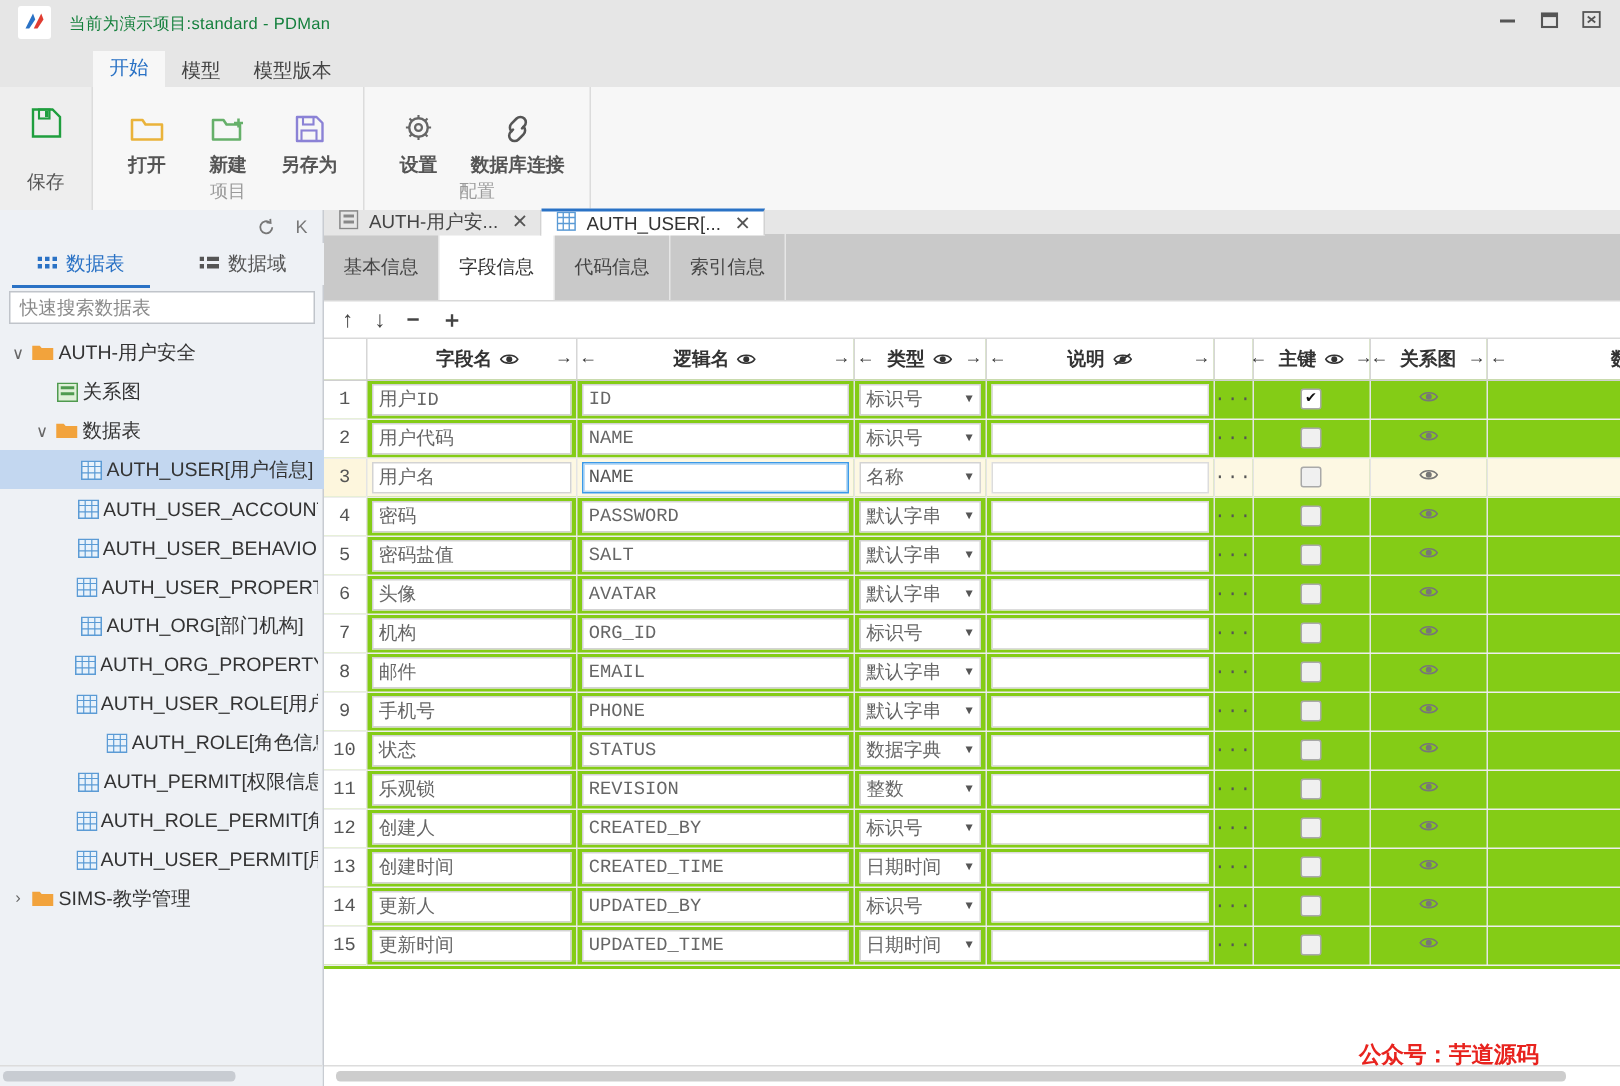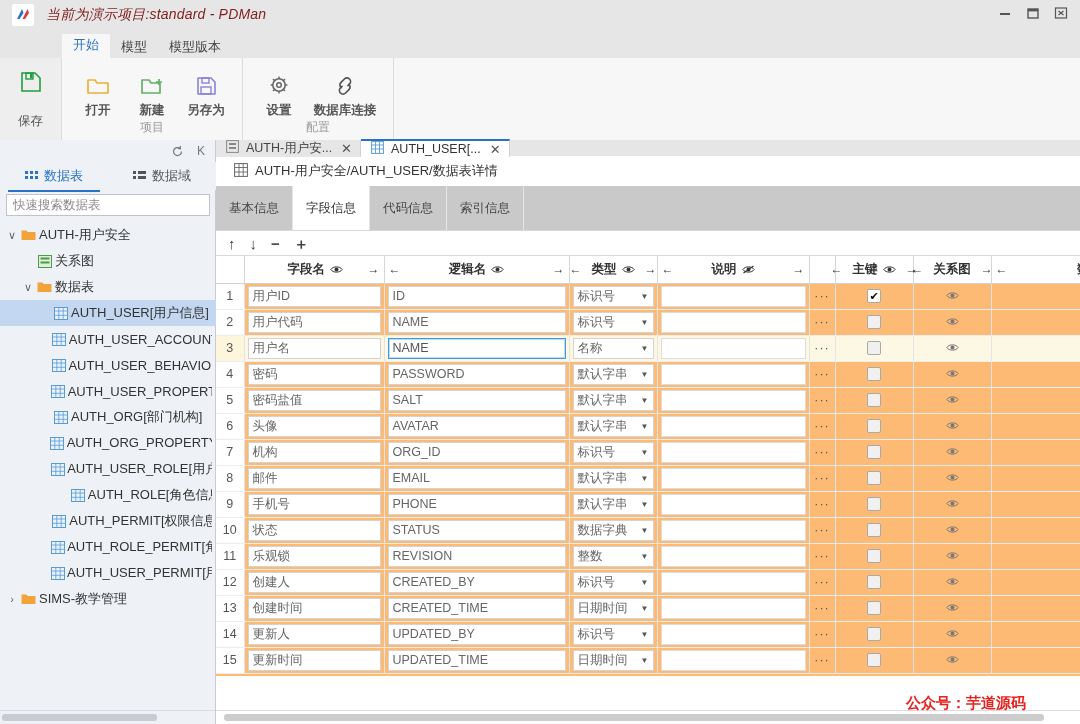--- a/index.html
+++ b/index.html
@@ -17,21 +17,21 @@
   .titlebar {
     position: absolute; left: 0; top: 0; width: 1080px; height: 30px;
     background: #e6e6e6;
     display: flex; align-items: center;
   }
   .app-logo {
     width: 22px; height: 22px; margin-left: 12px; margin-right: 12px;
     display: flex; align-items: center; justify-content: center;
     background: #ffffff; border-radius: 2px;
   }
-  .title-text { font-size: 14px; color: #7f1d1d; letter-spacing: .2px; font-style: italic; }
+  .title-text { font-size: 11px; color: #15803d; letter-spacing: .2px; }
   .win-btns { position: absolute; right: 10px; top: 4px; display: flex; gap: 10px; align-items: center; }
   .win-btn { width: 18px; height: 18px; display: flex; align-items: center; justify-content: center; cursor: default; }
   .win-btn svg { display: block; }
 
   .logout-btn {
     position: absolute; right: 10px; top: 32px; width: 22px; height: 22px;
     display: flex; align-items: center; justify-content: center;
   }
 
   
@@ -139,21 +139,21 @@
   .subtab.active { background: #ffffff; color: #333; }
   .subtabs-fill { flex: 1; background: #c9c9c9; }
 
   .tbar {
     height: 26px; display: flex; align-items: center; gap: 14px; padding-left: 12px;
     background: #fff; border-bottom: 1px solid #d9d9d9; border-top: 1px solid #d9d9d9;
   }
   .tbar .tb { font-size: 15px; color: #444; font-weight: bold; cursor: default; line-height: 1; }
 
   
-  .grid-wrap { position: relative; height: 420px; overflow: hidden; background: #fdba74; }
+  .grid-wrap { position: relative; height: 420px; overflow: hidden; background: #84cc16; font-family: Liberation Mono, monospace; }
   table.grid { border-collapse: collapse; table-layout: fixed; width: 1020px; }
   table.grid th {
     height: 27px; background: #ffffff; border-right: 1px solid #d6d6d6; border-bottom: 1px solid #d0d0d0;
     font-size: 12.5px; font-weight: bold; color: #333; padding: 0 4px; white-space: nowrap;
   }
   table.grid th.hidx { border-right: 1px solid #d6d6d6; }
   .hcell { display: flex; align-items: center; justify-content: center; gap: 5px; width: 100%; }
   .hcell .arr { color: #333; font-size: 12px; font-weight: bold; }
   .hcell .spacer { flex: 1; }
   .eye { display: inline-flex; align-items: center; }
@@ -534,29 +534,20 @@
           <svg width="13" height="13" viewBox="0 0 13 13">
               <rect x="0.6" y="0.6" width="11.8" height="11.8" fill="none" stroke="#5b9bd5" stroke-width="1"></rect>
               <path d="M0.6 4 H12.4 M0.6 8 H12.4 M4.5 0.6 V12.4 M8.5 0.6 V12.4" stroke="#5b9bd5" stroke-width="0.9"></path>
             </svg>
         </span>
         <span class="tname">AUTH_USER[...</span>
         <span class="tclose">✕</span>
       </div>
     </div>
 
-    <div class="breadcrumb">
-      <span>
-        <svg width="14" height="14" viewBox="0 0 14 14">
-            <rect x="0.6" y="0.6" width="12.8" height="12.8" fill="none" stroke="#666" stroke-width="1"></rect>
-            <path d="M0.6 4.5 H13.4 M0.6 9 H13.4 M5 0.6 V13.4 M9.2 0.6 V13.4" stroke="#666" stroke-width="0.9"></path>
-          </svg>
-      </span>
-      <span>AUTH-用户安全/AUTH_USER/数据表详情</span>
-    </div>
 
     <div class="subtabs">
       <div class="subtab">基本信息</div>
       <div class="subtab active">字段信息</div>
       <div class="subtab">代码信息</div>
       <div class="subtab">索引信息</div>
       <div class="subtabs-fill"></div>
     </div>
 
     <div class="tbar">

